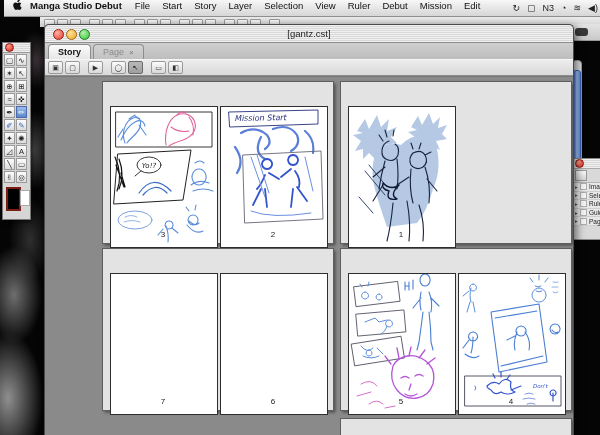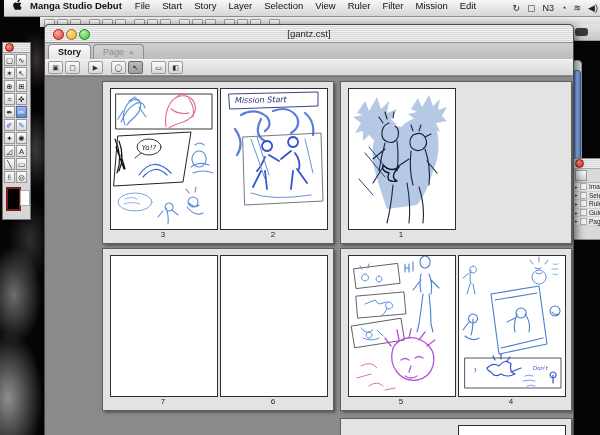--- a/index.html
+++ b/index.html
@@ -89,21 +89,21 @@
   #wintools{height:15px;background:linear-gradient(#ededed,#d9d9d9);border-top:1px solid #f5f5f5;
     border-bottom:1px solid #8d8d8d;display:flex;align-items:center;padding-left:3px;gap:2px;}
   .tbtn{width:13px;height:11px;background:linear-gradient(#fbfbfb,#d8d8d8);border:1px solid #9a9a9a;
     border-radius:2px;display:flex;align-items:center;justify-content:center;font-size:7px;color:#333;}
   .tbtn.pressed{background:linear-gradient(#b9b9b9,#9e9e9e);border-color:#6a6a6a;color:#000;}
   .tsep{width:4px;}
   #canvas{position:relative;height:361px;background:#8a8a8a;overflow:hidden;border-top:1px solid #777;}
   
   .spread{position:absolute;width:230px;height:161px;background:#e3e3e3;border:1px solid #5e5e5e;
     box-shadow:1.5px 1.5px 3px rgba(0,0,0,.45);}
-  .page{position:absolute;top:6px;width:106px;height:140px;background:#fff;border:1px solid #2e2e2e;overflow:hidden;text-align:right;}
+  .page{position:absolute;top:24px;width:106px;height:140px;background:#fff;border:1px solid #2e2e2e;overflow:hidden;text-align:right;}
   .page svg{display:block;}
   .pnum{position:absolute;top:148px;width:106px;text-align:center;font-size:8px;color:#222;}
   .pgL{left:7px;} .pgR{left:117px;}
   .sk{fill:none;stroke-linecap:round;stroke-linejoin:round;}
   text.hand{font-family:"DejaVu Sans",sans-serif;font-style:italic;}
 </style>
 </head>
 <body>
 <div id="screen">
 
@@ -169,21 +169,21 @@
       </div>
   </div>
 
   <div id="menubar">
     <span id="apple">
       <svg width="9" height="11" viewBox="0 0 9 11">
           <path d="M6.2 1.2c-.5.6-1.3 1-1.9.9-.1-.7.2-1.4.6-1.8C5.4-.2 6.2-.5 6.8-.5c.1.7-.2 1.3-.6 1.7zM6.5 2.4c-1 0-1.6.6-2.1.6-.5 0-1.2-.6-2-.6C1.3 2.4.2 3.3.2 5.1c0 2.3 1.7 4.9 2.7 4.9.5 0 1.1-.5 1.8-.5.7 0 1.1.5 1.8.5.9 0 2.2-2.3 2.2-2.3s-1.5-.6-1.5-2.2c0-1.4 1.1-2 1.1-2S7.6 2.4 6.5 2.4z" fill="#111"></path>
         </svg>
     </span>
     <span id="appname">Manga Studio Debut</span>
-    <span id="menu-items"><span class="mi">File</span><span class="mi">Start</span><span class="mi">Story</span><span class="mi">Layer</span><span class="mi">Selection</span><span class="mi">View</span><span class="mi">Ruler</span><span class="mi">Filter</span><span class="mi">Mission</span><span class="mi">Edit</span></span>
+    <span id="menu-items"><span class="mi">File</span><span class="mi">Start</span><span class="mi">Story</span><span class="mi">Layer</span><span class="mi">Selection</span><span class="mi">View</span><span class="mi">Ruler</span><span class="mi">Debut</span><span class="mi">Mission</span><span class="mi">Edit</span></span>
     <span id="menuspacer"></span>
     <span id="status">
         <span class="si">↻</span>
         <span class="si">▢</span>
         <span class="si">N3</span>
         <span class="si">◔</span>
         <span class="si">≋</span>
         <span class="si">◀)</span>
       </span>
   </div>

